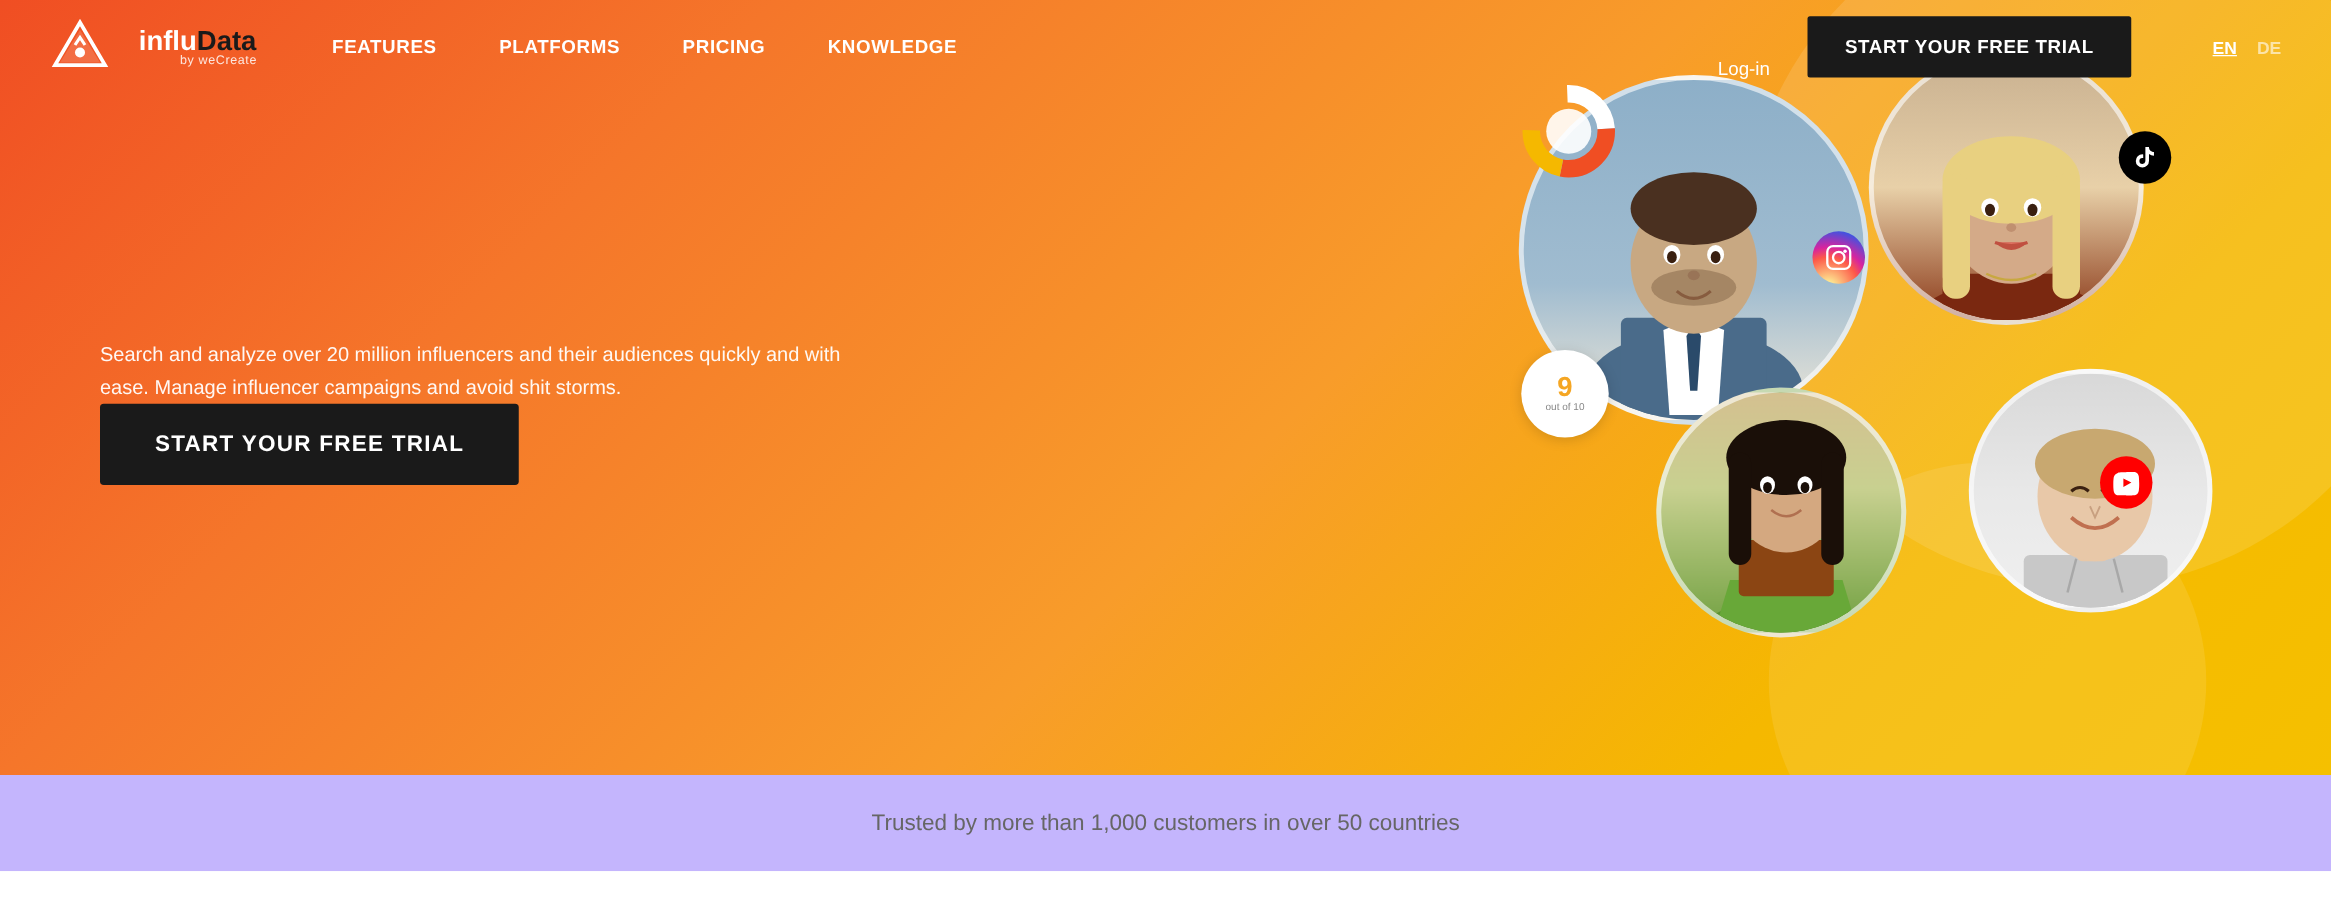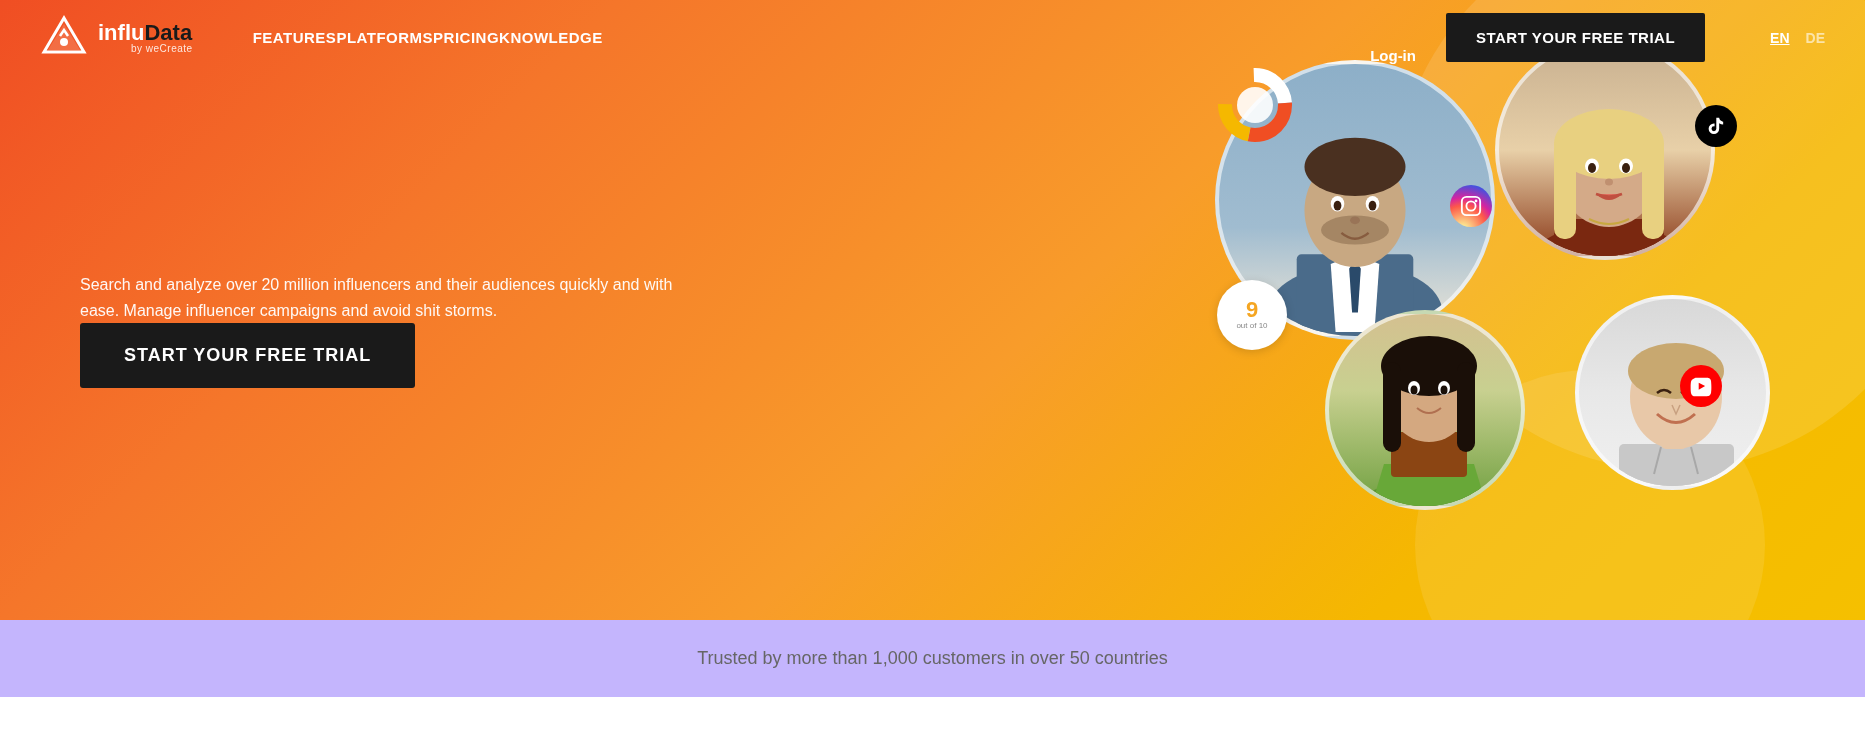--- a/index.html
+++ b/index.html
@@ -23,21 +23,21 @@
       display: flex;
       align-items: center;
       padding: 0 40px;
       height: 75px;
       z-index: 10;
     }
 
     .logo-area {
       display: flex;
       align-items: center;
-      gap: 10px;
+      gap: 23px;
       margin-right: 60px;
       justify-content: space-between;
     }
 
     .logo-icon {
       width: 48px;
       height: 48px;
     }
 
     .logo-text {
@@ -58,20 +58,21 @@
 
     .logo-sub {
       font-size: 10px;
       color: rgba(255,255,255,0.85);
       letter-spacing: 0.5px;
       margin-left: 33px;
     }
 
     .nav-links {
       display: flex;
+      gap: 50px;
       flex: 1;
     }
 
     .nav-link {
       color: white;
       text-decoration: none;
       font-size: 15px;
       font-weight: 600;
       letter-spacing: 0.5px;
       text-transform: uppercase;
@@ -80,21 +81,21 @@
     .nav-right {
       display: flex;
       align-items: center;
       gap: 30px;
     }
 
     .login-link {
       color: white;
       text-decoration: none;
       font-size: 15px;
-      font-weight: 700;
+      font-weight: 400;
       margin-top: 36px;
     }
 
     .trial-btn-nav {
       background: #1a1a1a;
       color: white;
       border: none;
       padding: 16px 30px;
       font-size: 15px;
       font-weight: 700;

